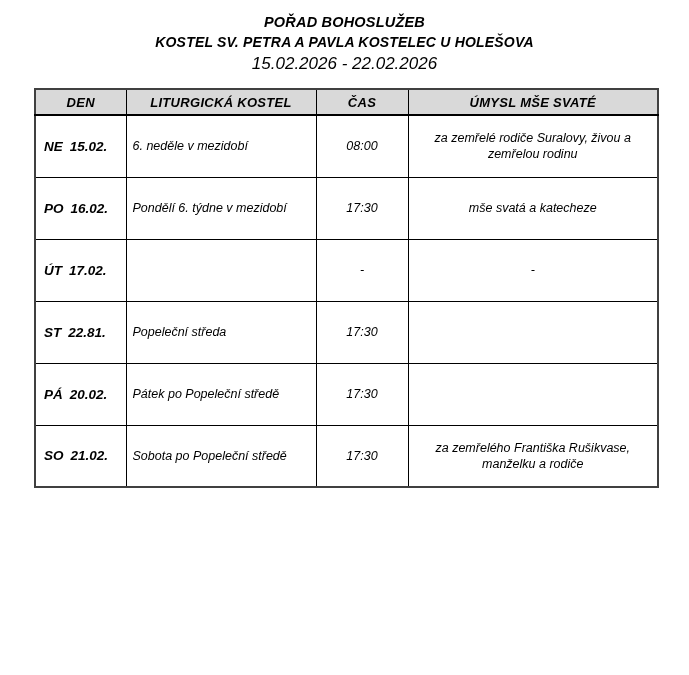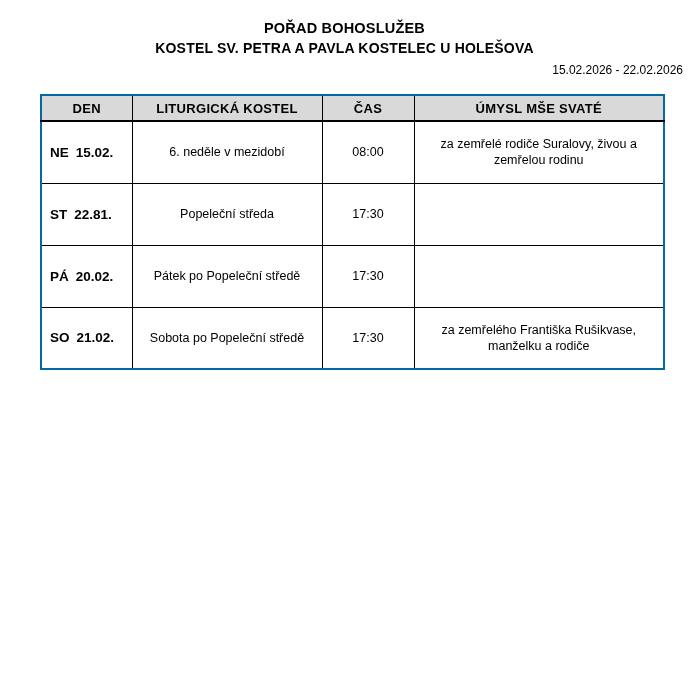--- a/index.html
+++ b/index.html
@@ -12,55 +12,55 @@
     height: 675px;
     font-family: "Liberation Sans", sans-serif;
     color: #000000;
     position: relative;
     overflow: hidden;
   }
   .page {
     width: 689px;
     height: 526px;
     box-sizing: border-box;
-    padding: 6px;
+    padding: 0;
+    font-style: italic;
   }
   .header {
     text-align: center;
     padding-top: 13px;
   }
   .title-line-1 {
     font-size: 14.5px;
     font-weight: bold;
     letter-spacing: 0.2px;
     line-height: 19px;
   }
   .title-line-2 {
     font-size: 14px;
     font-weight: bold;
     letter-spacing: 0.2px;
     line-height: 20px;
   }
   .date-range {
-    font-size: 12px;
+    font-size: 17px;
     font-weight: normal;
     line-height: 20px;
     margin-top: 2px;
-    text-align: right;
   }
   .table-wrap {
     margin-top: 14px;
     padding-left: 34px;
     padding-right: 32px;
   }
   table.schedule {
     border-collapse: collapse;
     width: 623px;
     table-layout: fixed;
-    border: 2px solid #0369a1;
+    border: 2px solid #404040;
   }
   table.schedule th, table.schedule td {
     border: 1px solid #000;
     vertical-align: middle;
   }
   table.schedule thead th {
     background: #d9d9d9;
     font-size: 13px;
     font-weight: bold;
     text-align: center;
@@ -77,21 +77,21 @@
   td.day {
     font-size: 13.5px;
     font-weight: bold;
     text-align: left;
     padding-left: 8px;
     white-space: nowrap;
   }
   td.day .dd { margin-left: 7px; text-align: center; }
   td.celebration {
     font-size: 12.5px;
-    text-align: center;
+    text-align: left;
     padding: 2px 6px;
     line-height: 16px;
   }
   td.time {
     font-size: 12.5px;
     text-align: center;
   }
   td.intention {
     font-size: 12.5px;
     text-align: center;
@@ -128,20 +128,32 @@
         </tr>
       </thead>
       <tbody>
         <tr class="row">
           <td class="day"><span>NE</span><span class="dd">15.02.</span></td>
           <td class="celebration">6. neděle v mezidobí</td>
           <td class="time">08:00</td>
           <td class="intention">za zemřelé rodiče Suralovy, živou a zemřelou rodinu</td>
         </tr>
         <tr class="row">
+          <td class="day"><span>PO</span><span class="dd">16.02.</span></td>
+          <td class="celebration">Pondělí 6. týdne v mezidobí</td>
+          <td class="time">17:30</td>
+          <td class="intention">mše svatá a katecheze</td>
+        </tr>
+        <tr class="row">
+          <td class="day"><span>ÚT</span><span class="dd">17.02.</span></td>
+          <td class="celebration"></td>
+          <td class="time">-</td>
+          <td class="intention">-</td>
+        </tr>
+        <tr class="row">
           <td class="day"><span>ST</span><span class="dd">22.81.</span></td>
           <td class="celebration">Popeleční středa</td>
           <td class="time">17:30</td>
           <td class="intention"></td>
         </tr>
         <tr class="row">
           <td class="day"><span>PÁ</span><span class="dd">20.02.</span></td>
           <td class="celebration">Pátek po Popeleční středě</td>
           <td class="time">17:30</td>
           <td class="intention"></td>

